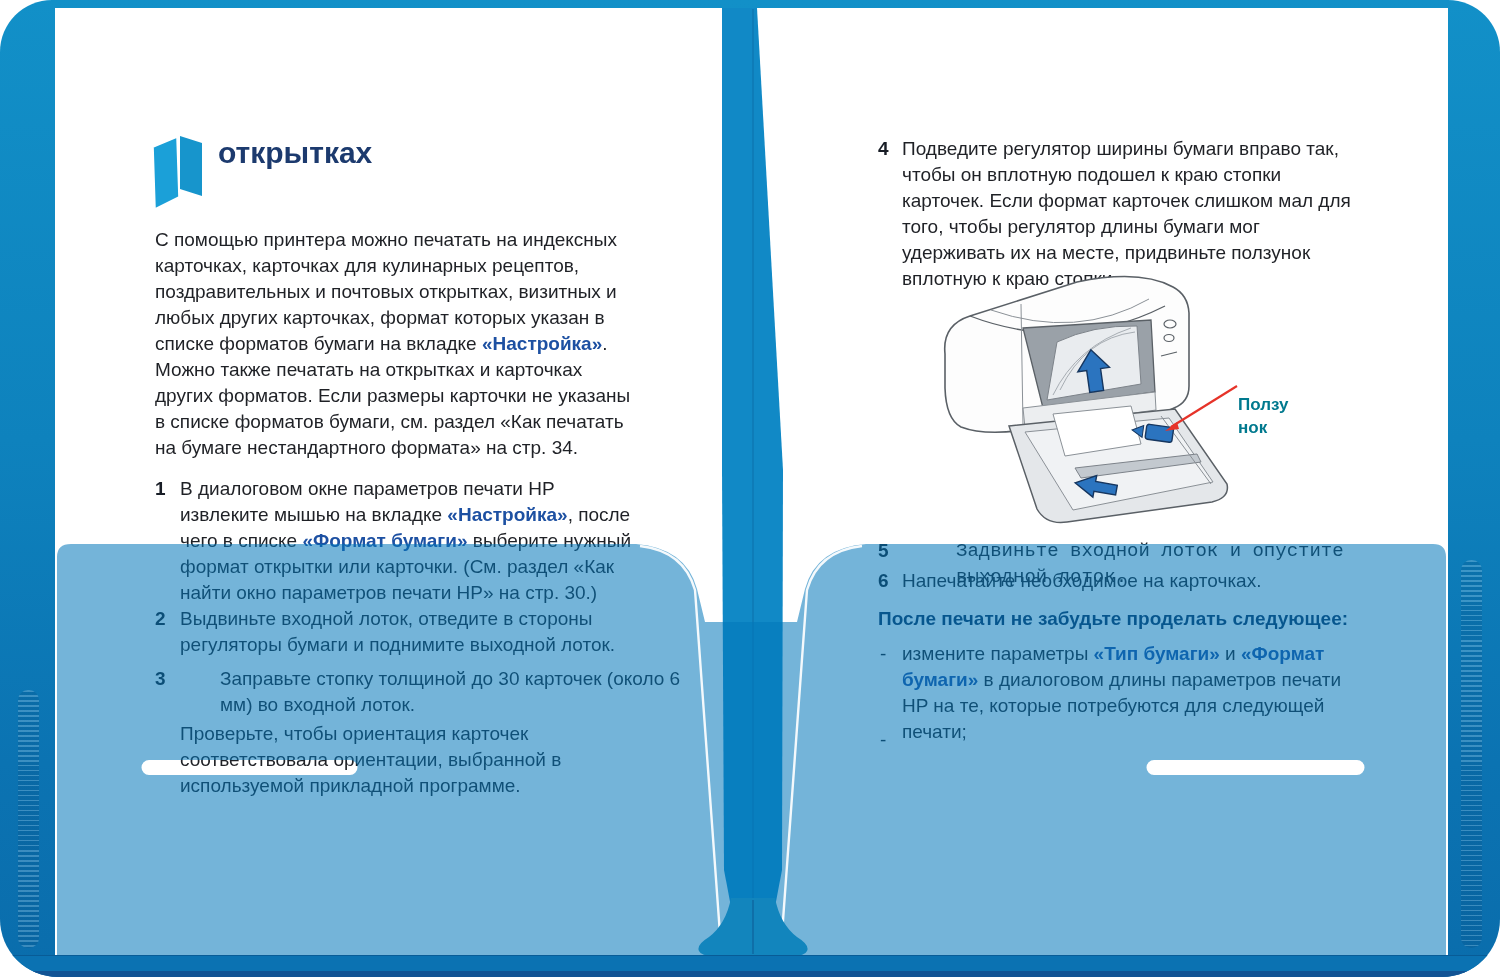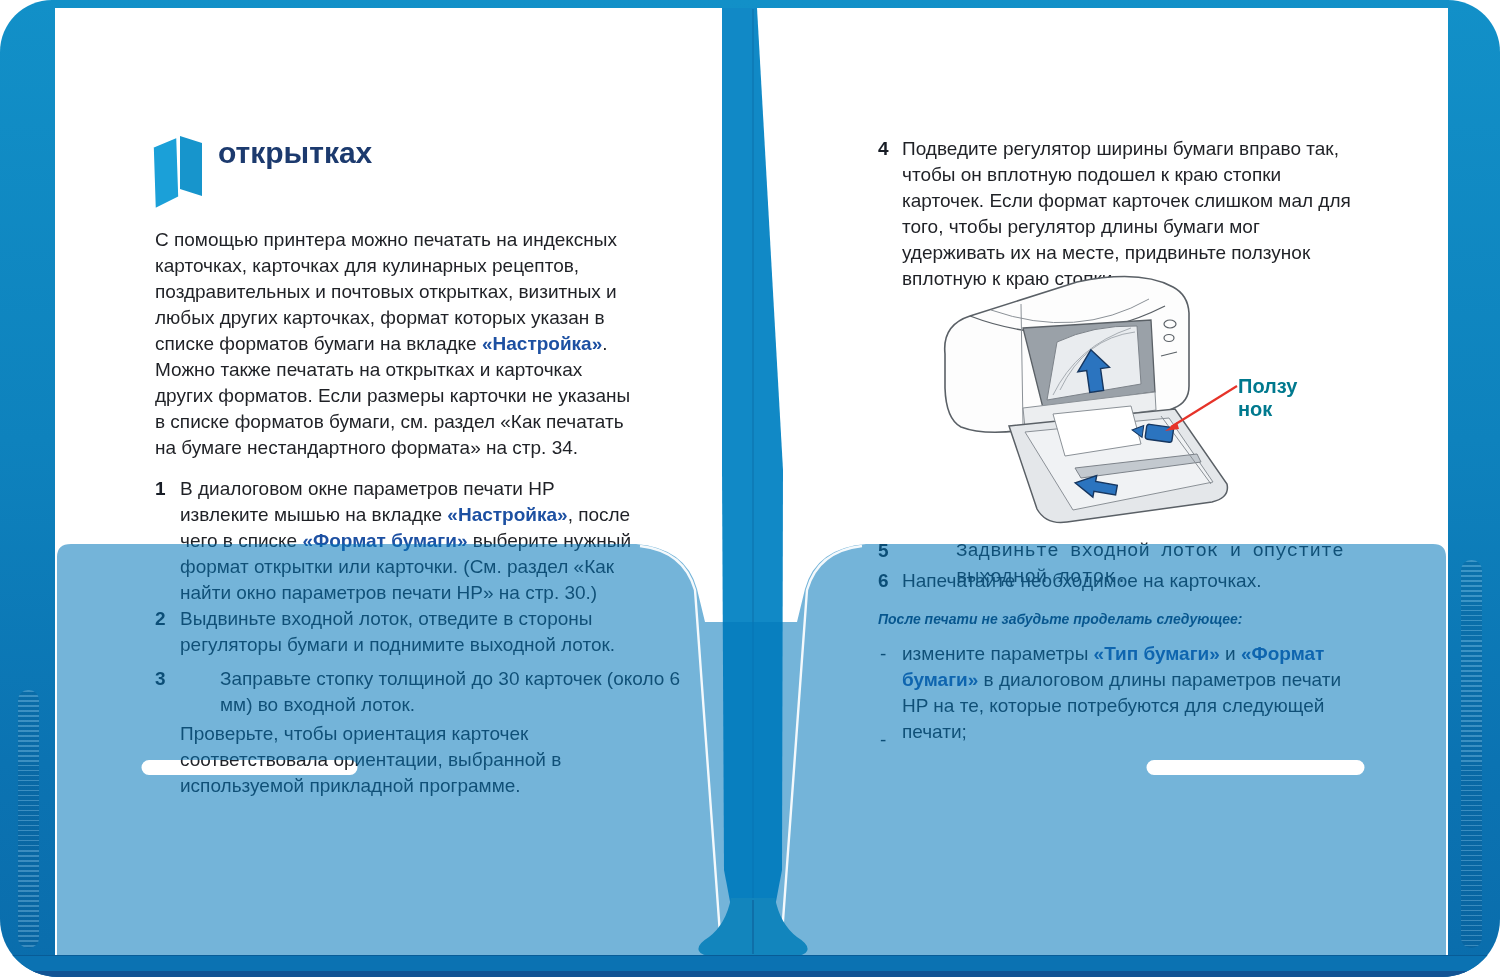--- a/index.html
+++ b/index.html
@@ -13,22 +13,22 @@
   .rib.right{left:1461px;top:560px;height:388px;}
   .bottom-bar{position:absolute;left:0;right:0;top:955px;height:17px;background:#0b72b2;border-top:1.5px solid rgba(4,66,117,0.45);}
   .bottom-edge{position:absolute;left:0;right:0;top:971px;height:6px;background:#115394;}
   
   .pages{position:absolute;left:55px;top:8px;width:1393px;height:949px;background:#ffffff;}
   
   .txt{position:absolute;font-size:19px;line-height:26px;color:#1f2126;}
   .txt .hl{font-weight:bold;color:#1d50a2;}
   .num{position:absolute;font-size:19px;line-height:26px;font-weight:bold;color:#181d26;}
   .title{position:absolute;left:218px;top:130px;font-size:30px;line-height:46px;font-weight:bold;color:#1c3a6e;}
-  .afterhead{position:absolute;font-size:14px;line-height:26px;font-weight:bold;font-style:italic;color:#0d2f5a;}
-  .callout-label{position:absolute;left:1238px;top:375px;font-size:20px;line-height:23px;font-weight:bold;color:#00798e;}
+  .afterhead{position:absolute;font-size:19px;line-height:26px;font-weight:bold;color:#0d2f5a;}
+  .callout-label{position:absolute;left:1238px;top:393px;font-size:17px;line-height:23px;font-weight:bold;color:#00798e;}
   .lay{position:absolute;left:0;top:0;pointer-events:none;}
 </style>
 </head>
 <body>
 
 <div class="canvas">
 
   <div class="cover">
     <div class="rib left"></div>
     <div class="rib right"></div>

